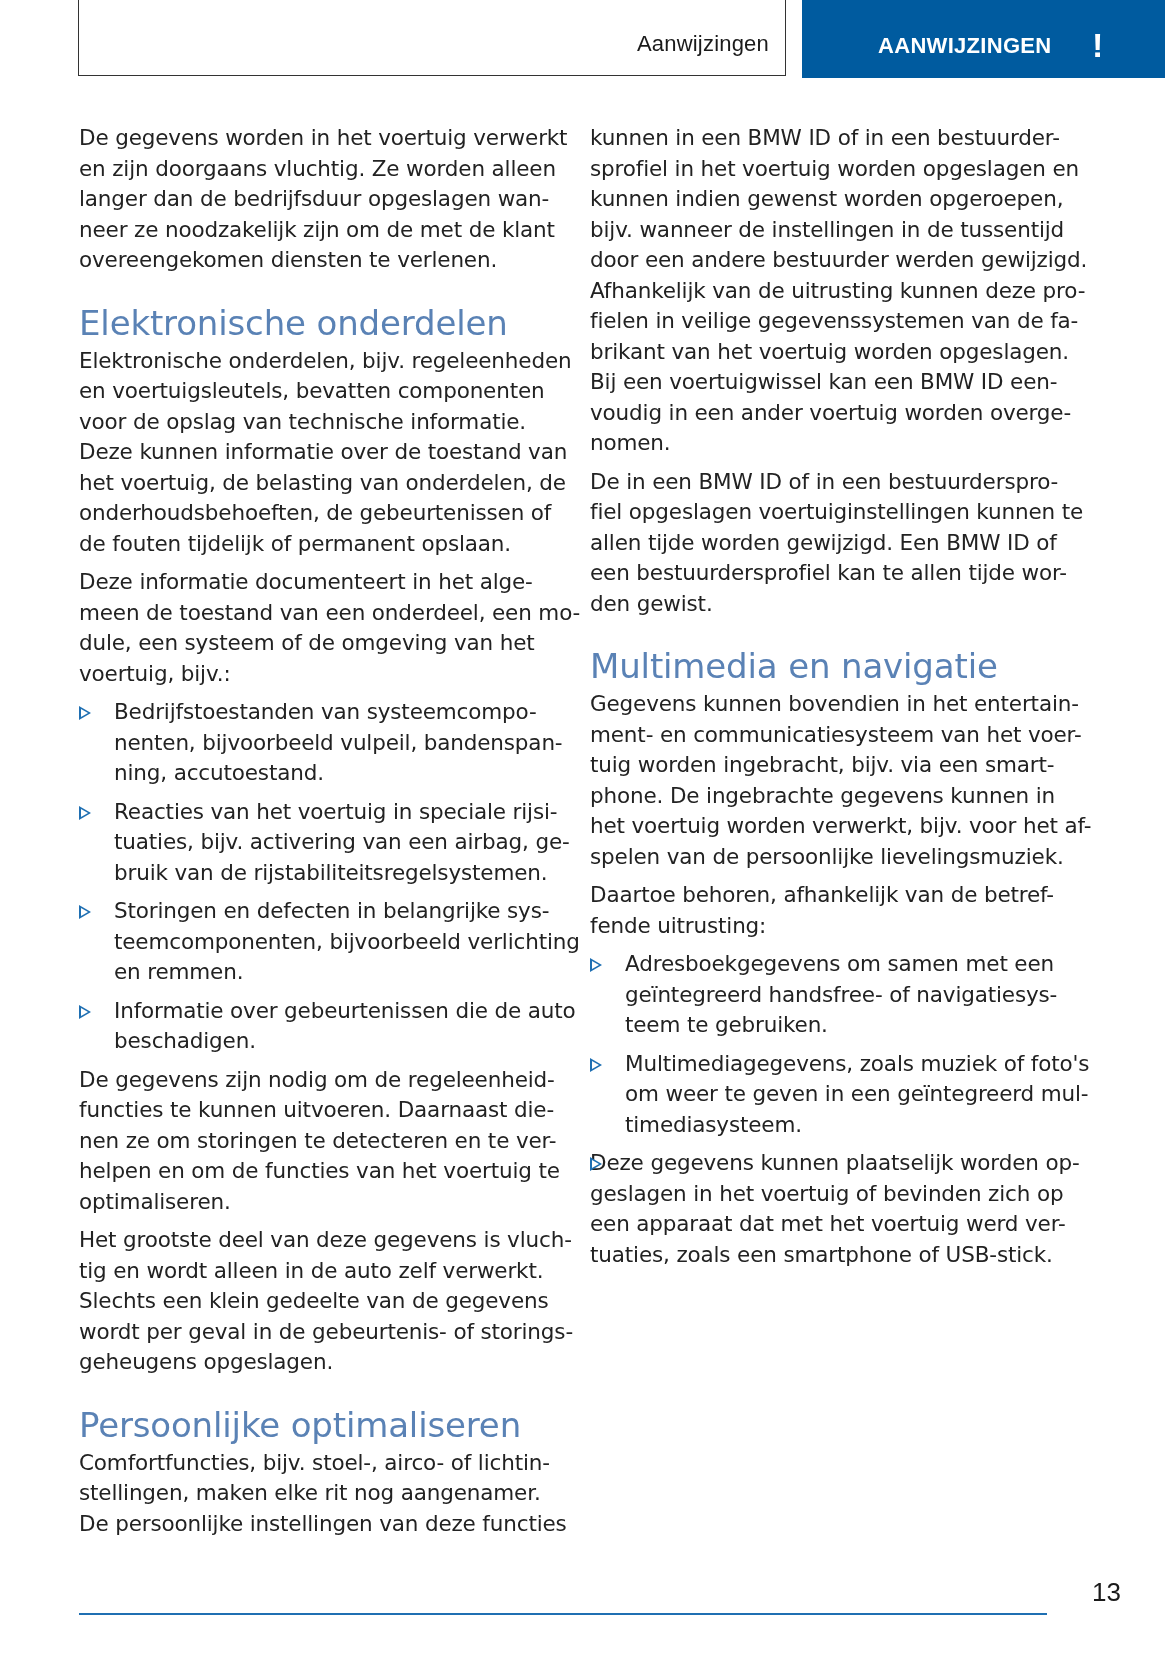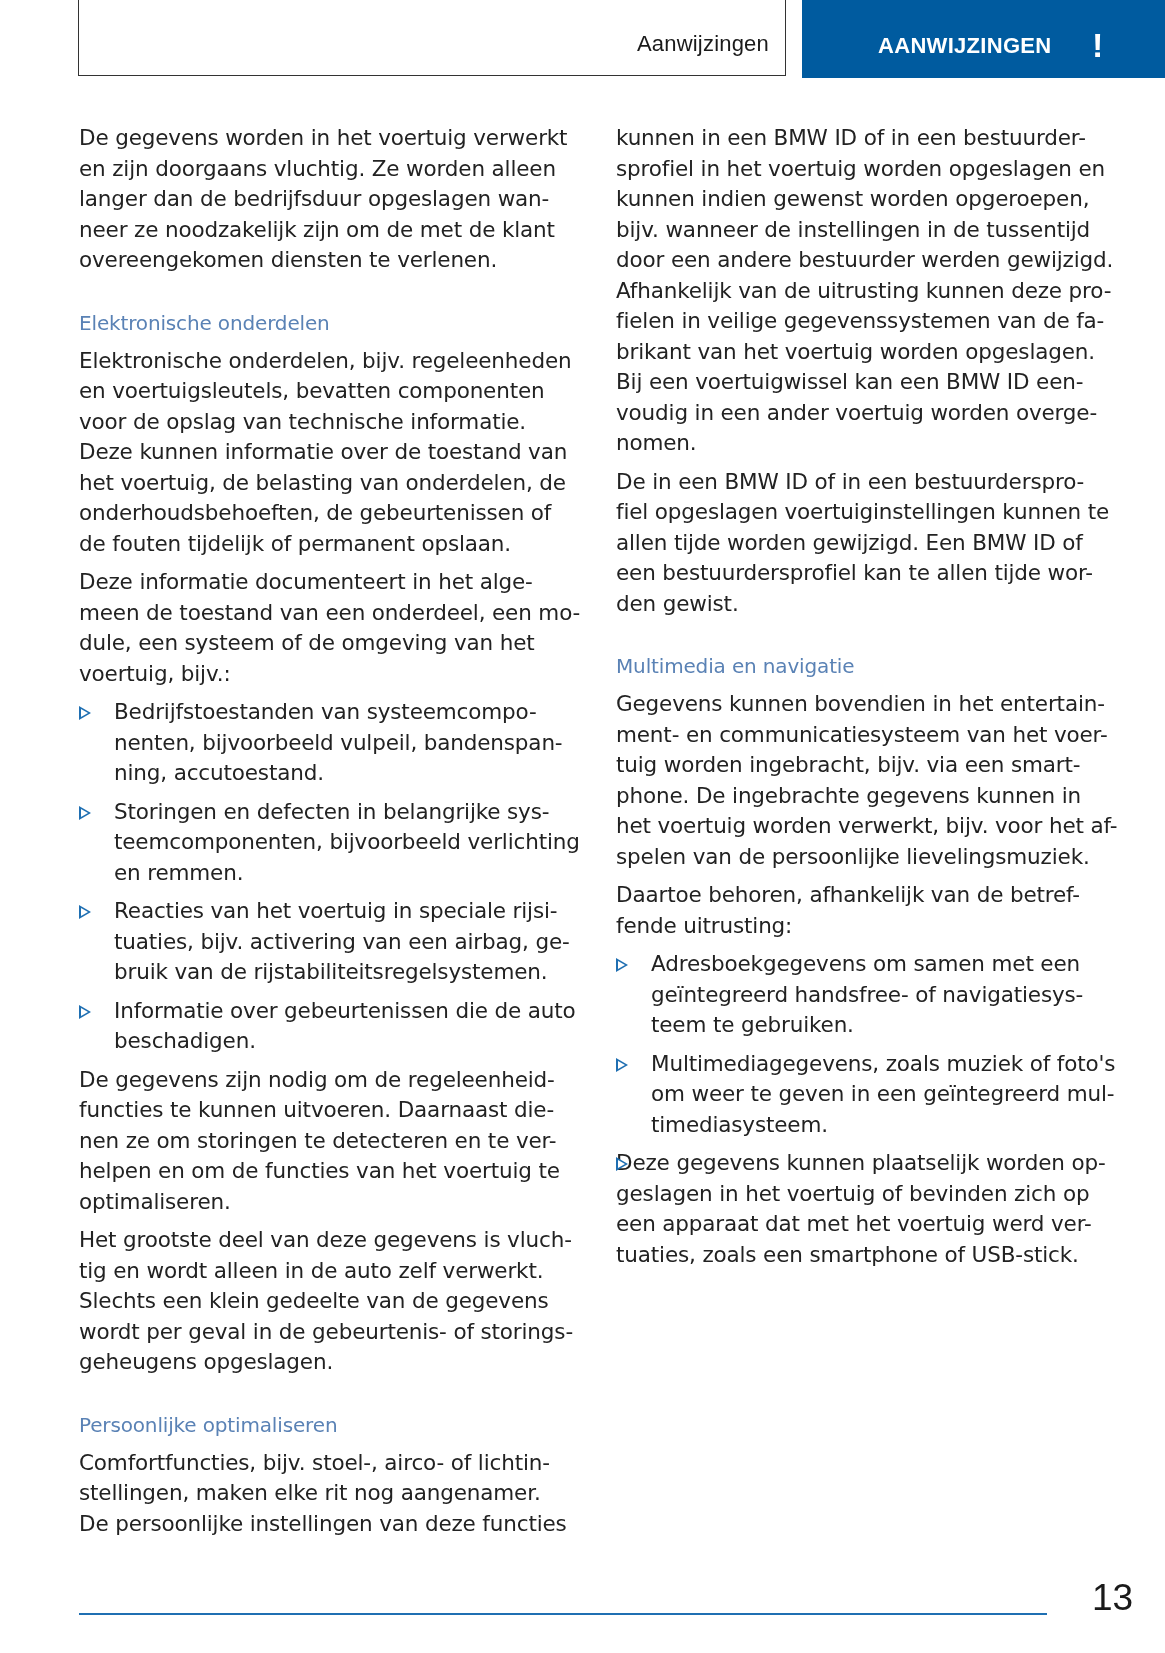--- a/index.html
+++ b/index.html
@@ -65,27 +65,27 @@
     }
     .column {
       position: absolute;
       top: 123px;
       font-size: 21.5px;
       line-height: 30.5px;
       color: #222222;
       letter-spacing: -0.15px;
     }
     .col-left { left: 79px; width: 510px; }
-    .col-right { left: 616px; width: 510px; }
+    .col-right { left: 590px; width: 510px; }
     .para {
       margin: 0 0 8px 0;
       white-space: pre-line;
     }
     .heading {
-      font-size: 20px;
+      font-size: 34px;
       line-height: 34px;
       color: #5a82b5;
       margin: 30px 0 6px 0;
       font-weight: normal;
     }
     .bullet-list {
       list-style: none;
       margin: 0 0 8px 0;
       padding: 0;
     }
@@ -120,21 +120,21 @@
       top: 1613px;
       width: 968px;
       height: 2px;
       background: #1f6fb2;
     }
     .page-number {
       position: absolute;
       left: 1092px;
       top: 1577px;
       font-family: "Liberation Sans", sans-serif;
-      font-size: 37px;
+      font-size: 26px;
       color: #1a1a1a;
     }
   </style>
 </head>
 <body>
 
 <div class="header-box">
   <span class="header-box-label">Aanwijzingen</span>
 </div>
 <div class="header-band">
@@ -158,26 +158,26 @@
 onderhoudsbehoeften, de gebeurtenissen of
 de fouten tijdelijk of permanent opslaan.</p>
   <p class="para">Deze informatie documenteert in het alge-
 meen de toestand van een onderdeel, een mo-
 dule, een systeem of de omgeving van het
 voertuig, bijv.:</p>
   <ul class="bullet-list">
     <li class="bullet-item"><span class="bullet-icon"></span><span>Bedrijfstoestanden van systeemcompo-
 nenten, bijvoorbeeld vulpeil, bandenspan-
 ning, accutoestand.</span></li>
+    <li class="bullet-item"><span class="bullet-icon"></span><span>Reacties van het voertuig in speciale rijsi-
+tuaties, bijv. activering van een airbag, ge-
+bruik van de rijstabiliteitsregelsystemen.</span></li>
     <li class="bullet-item"><span class="bullet-icon"></span><span>Storingen en defecten in belangrijke sys-
 teemcomponenten, bijvoorbeeld verlichting
 en remmen.</span></li>
-    <li class="bullet-item"><span class="bullet-icon"></span><span>Reacties van het voertuig in speciale rijsi-
-tuaties, bijv. activering van een airbag, ge-
-bruik van de rijstabiliteitsregelsystemen.</span></li>
     <li class="bullet-item"><span class="bullet-icon"></span><span>Informatie over gebeurtenissen die de auto
 beschadigen.</span></li>
   </ul>
   <p class="para">De gegevens zijn nodig om de regeleenheid-
 functies te kunnen uitvoeren. Daarnaast die-
 nen ze om storingen te detecteren en te ver-
 helpen en om de functies van het voertuig te
 optimaliseren.</p>
   <p class="para">Het grootste deel van deze gegevens is vluch-
 tig en wordt alleen in de auto zelf verwerkt.

